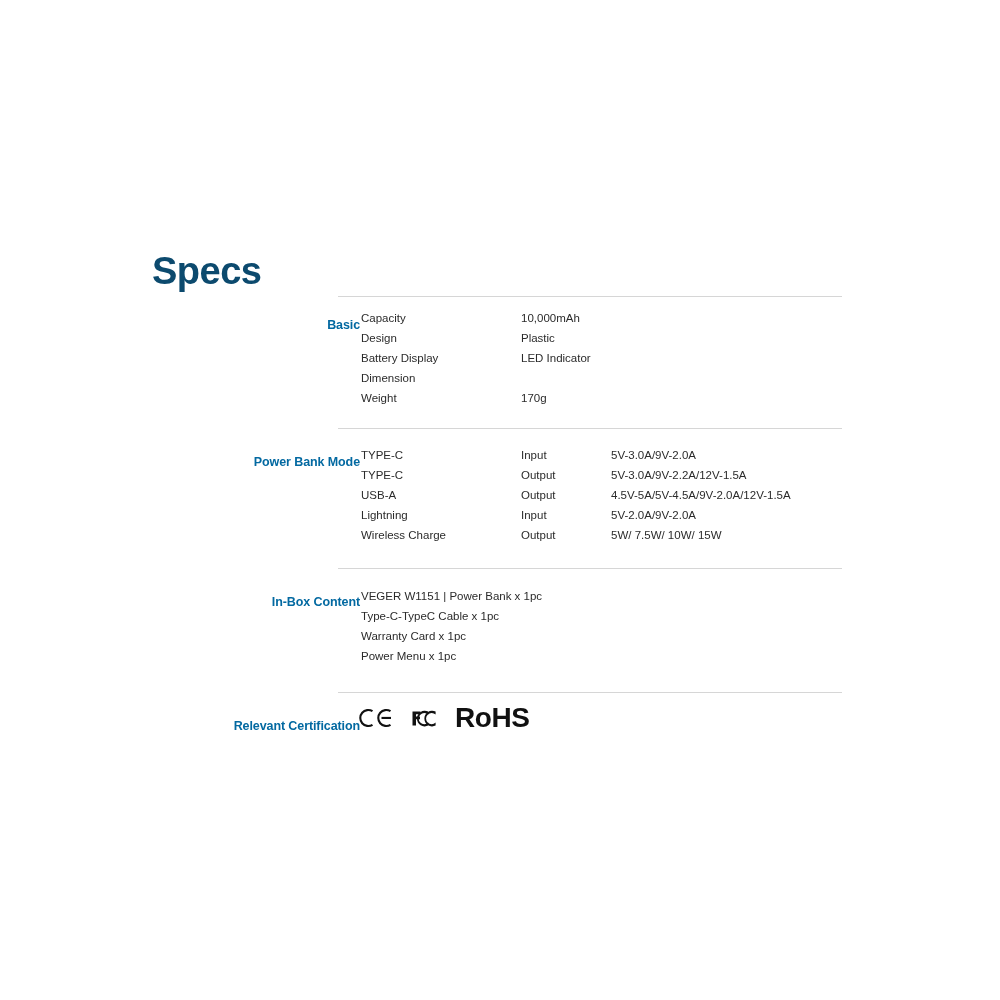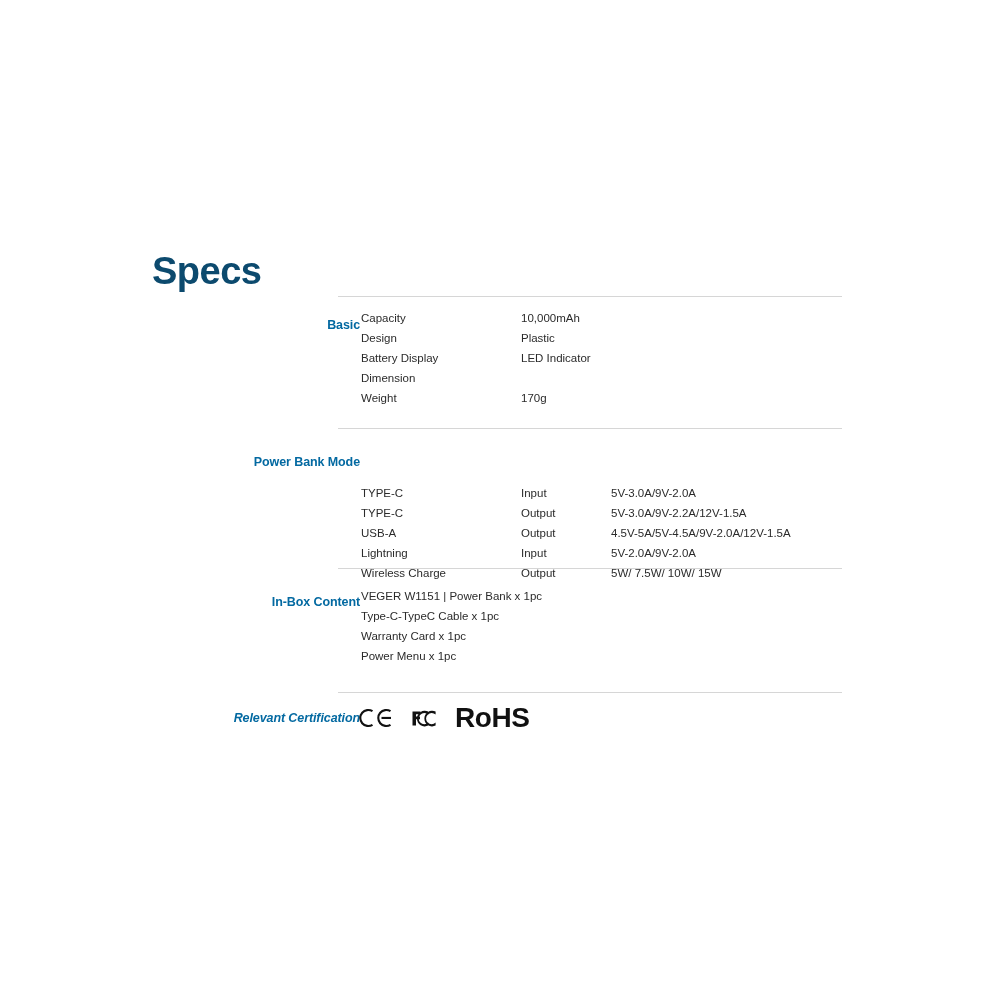--- a/index.html
+++ b/index.html
@@ -58,21 +58,21 @@
     width: 500px;
   }
   .row {
     display: flex;
     align-items: baseline;
     height: 20px;
     font-size: 11.5px;
     color: #2b2b2b;
   }
   .col-a { width: 160px; flex: 0 0 160px; }
-  .col-b { width: 90px; flex: 0 0 90px; margin-top: 38px; }
+  .col-b { width: 90px; flex: 0 0 90px; }
   .col-c { flex: 1 1 auto; }
   .single { font-size: 11.5px; color: #2b2b2b; }
 
   
   #section-basic { top: 296px; }
   #section-basic .rule { top: 0; }
   #section-basic .section-label { top: 22px; }
   #section-basic .rows { top: 16px; }
 
   #section-mode { top: 428px; }
@@ -80,21 +80,21 @@
   #section-mode .section-label { top: 27px; }
   #section-mode .rows { top: 21px; }
 
   #section-inbox { top: 568px; }
   #section-inbox .rule { top: 0; }
   #section-inbox .section-label { top: 27px; }
   #section-inbox .rows { top: 22px; }
 
   #section-cert { top: 692px; }
   #section-cert .rule { top: 0; }
-  #section-cert .section-label { top: 19px; font-style: italic; }
+  #section-cert .section-label { top: 27px; }
   #section-cert .marks {
     position: absolute;
     left: 207px;
     top: 12px;
     display: flex;
     align-items: center;
     gap: 18px;
   }
   .mark-ce svg, .mark-fcc svg { display: block; }
   .mark-rohs {

